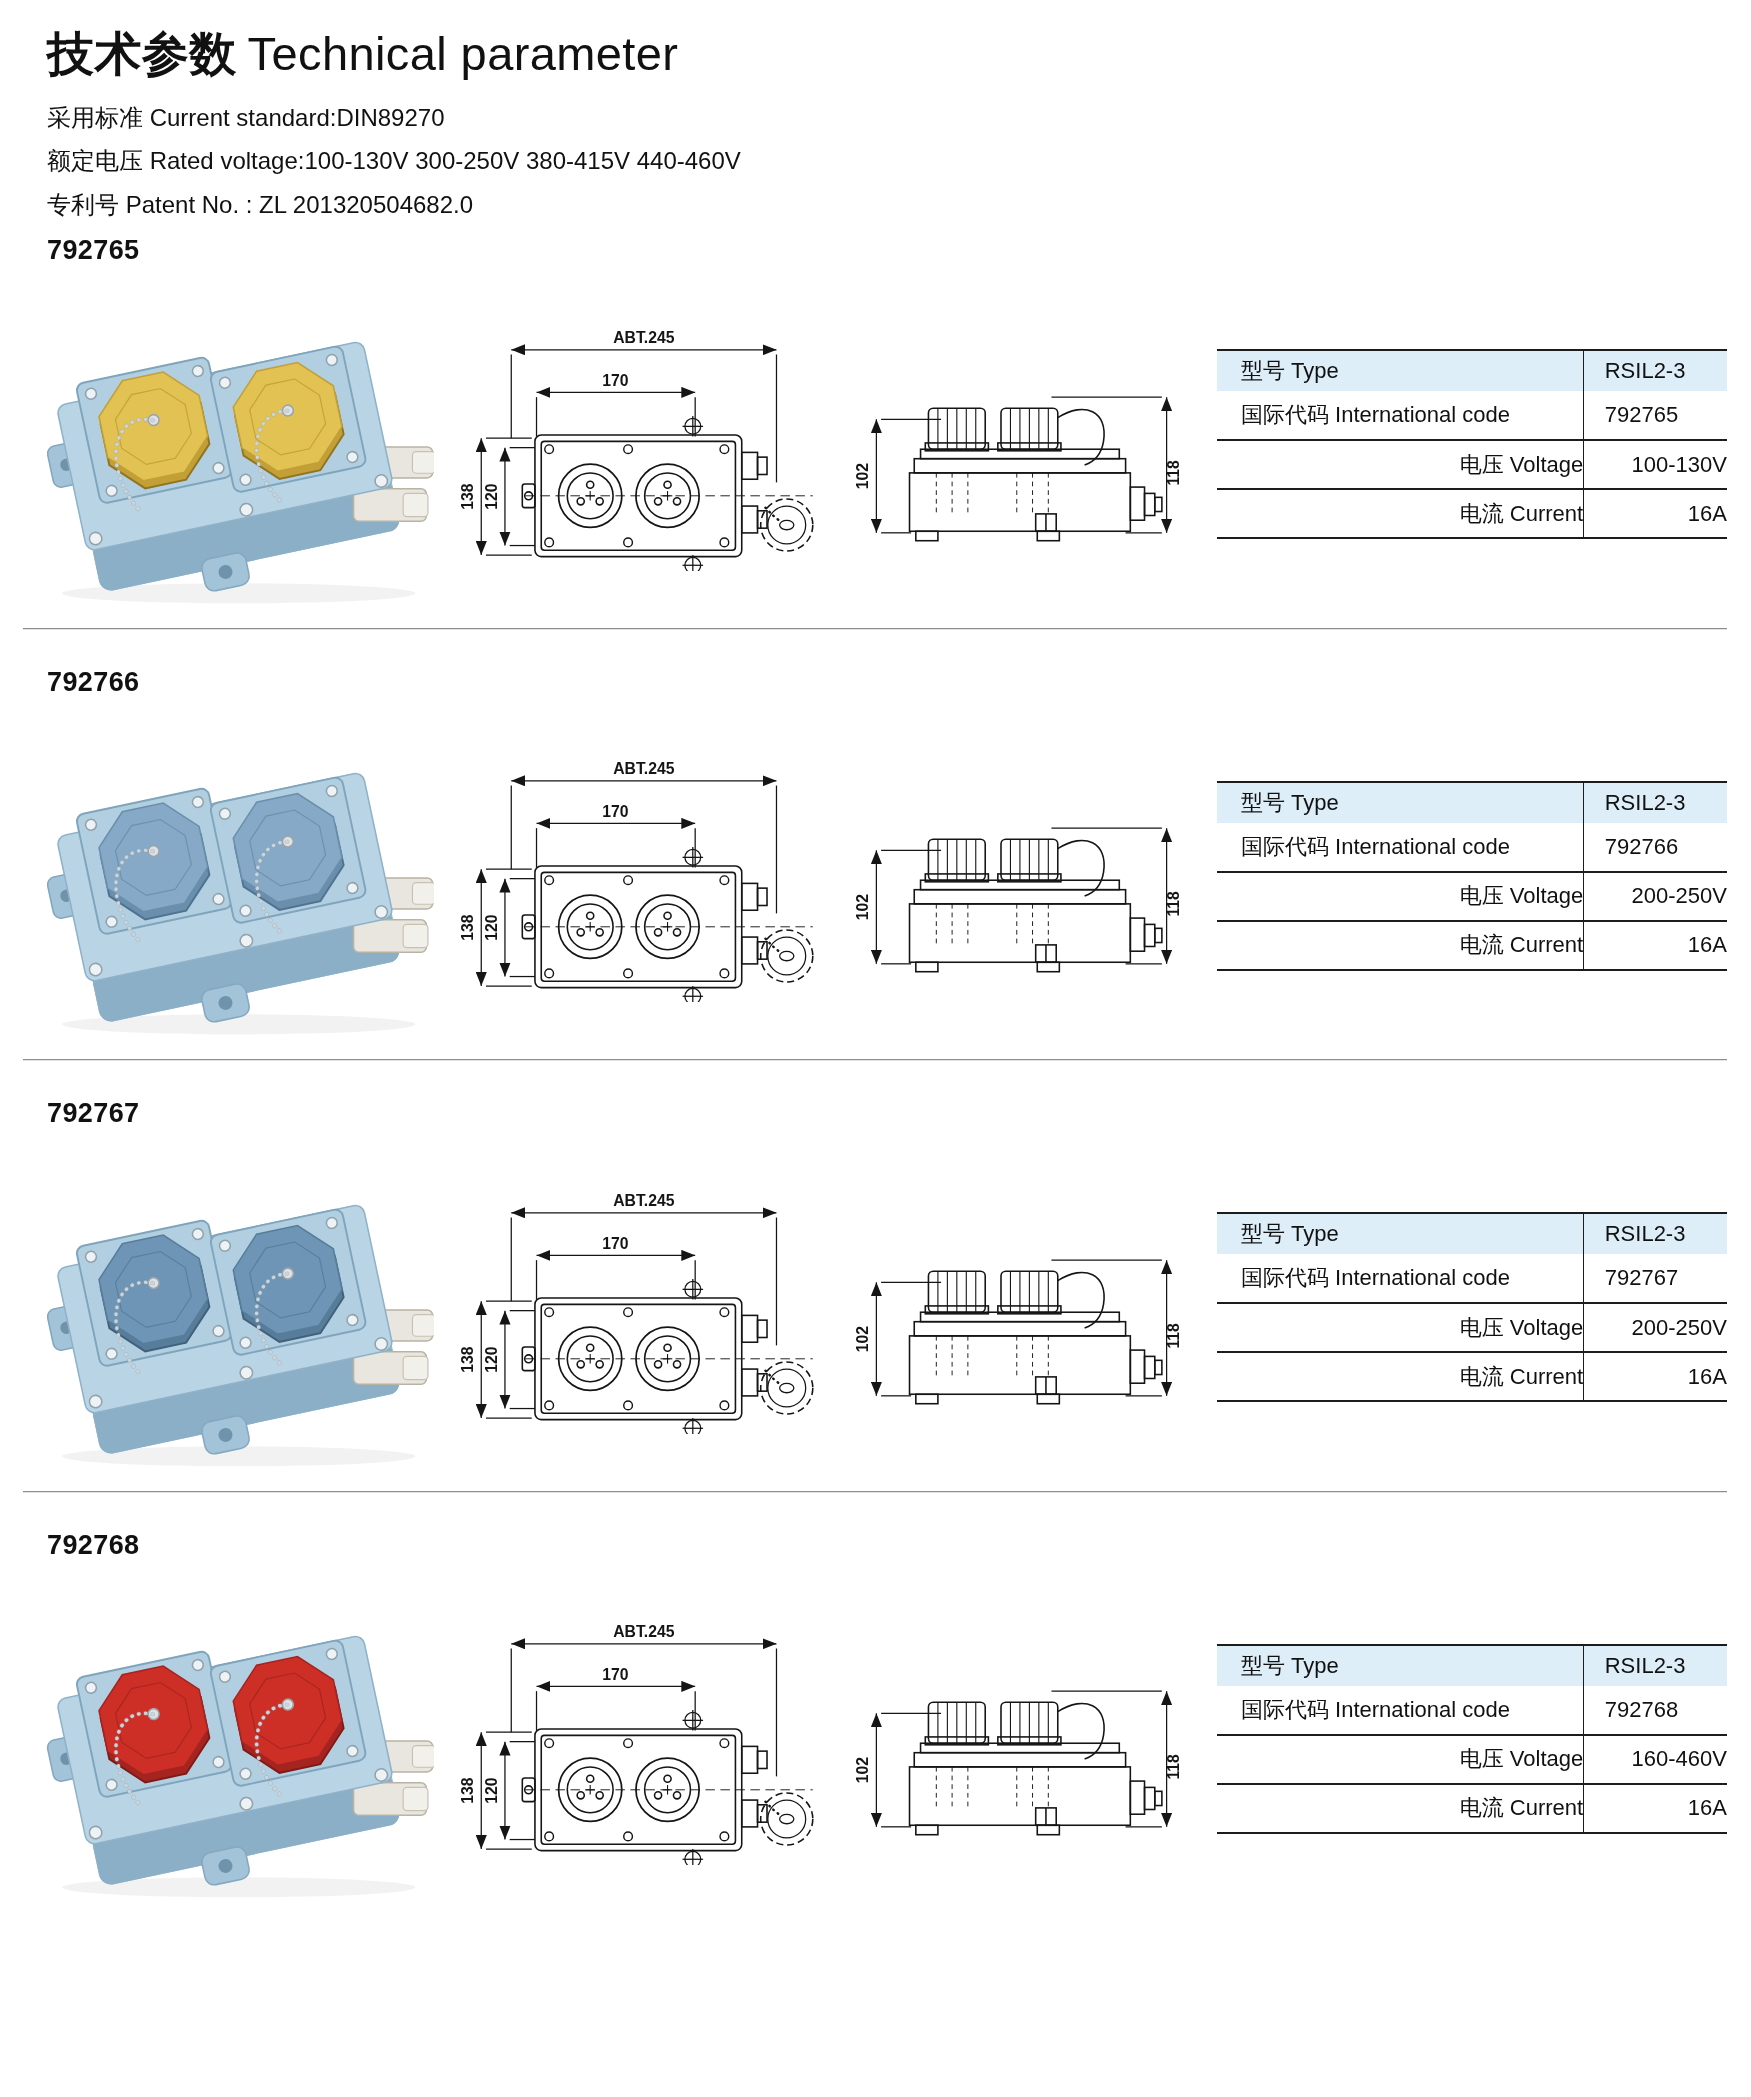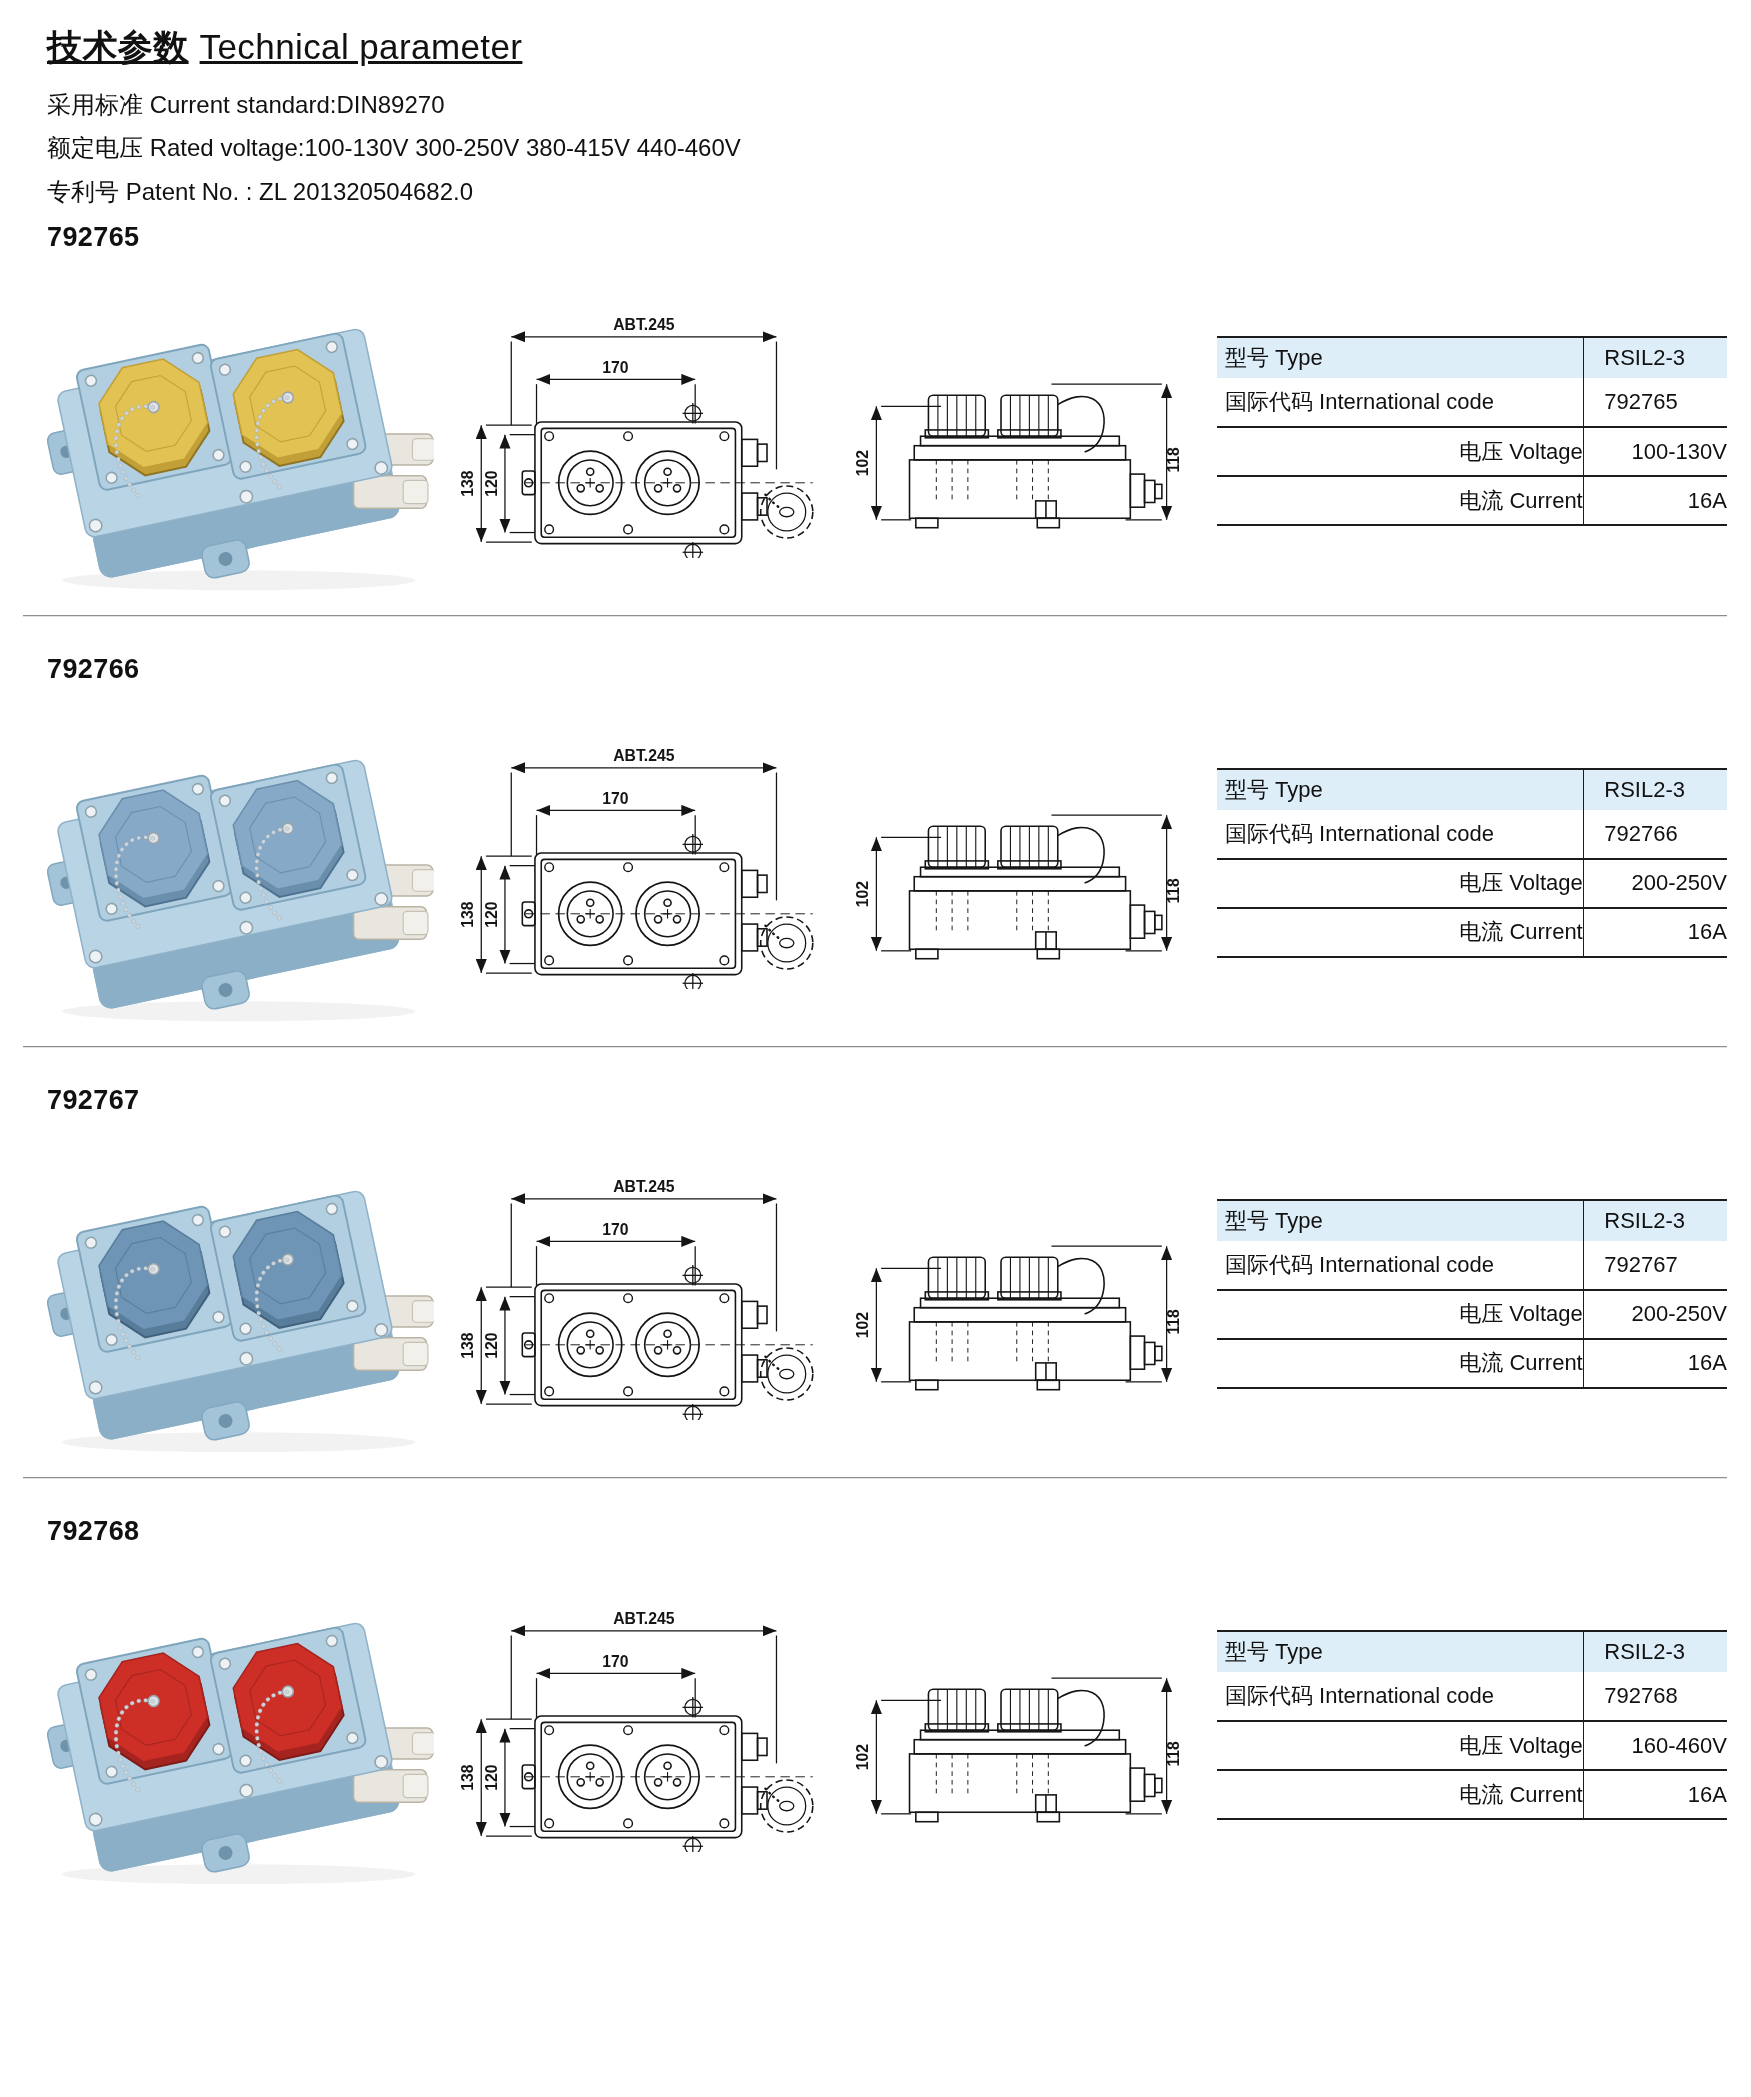--- a/index.html
+++ b/index.html
@@ -3,36 +3,36 @@
 <meta charset="utf-8">
 <style>
   html,body{margin:0;padding:0;background:#fff;}
   body{
     width:1752px;height:2097px;overflow:hidden;
     font-family:"Liberation Sans","DejaVu Sans",sans-serif;color:#111;
     -webkit-font-smoothing:antialiased;
   }
   .page{padding:28px 0 0 47px;}
   
-  h1{font-size:35px;line-height:1.1;margin:0 0 24px;font-weight:400;letter-spacing:0.4px;text-decoration:underline;}
+  h1{font-size:47px;line-height:1.1;margin:0 0 24px;font-weight:400;letter-spacing:0.4px;}
   h1 .cn{font-weight:700;margin-right:11px;}
   .info p{font-size:24px;line-height:1.15;margin:0 0 16px;}
   
   .sections{}
   .product-section h2{font-size:27px;line-height:1.2;font-weight:700;margin:0 0 8px;letter-spacing:0.4px;}
   .row{display:flex;align-items:center;justify-content:space-between;width:1680px;height:339px;}
   .photo{flex:0 0 403px;margin-left:-16px;}
   .photo svg{width:403px;height:335px;display:block;}
   .topview svg{width:371px;height:253px;display:block;}
   .sideview svg{width:347px;height:253px;display:block;}
   
   .spec-table{flex:0 0 510px;border-collapse:collapse;table-layout:fixed;
     border-top:2.4px solid #1c1c1c;border-bottom:2.4px solid #1c1c1c;font-size:22px;}
   .spec-table td{padding:0;vertical-align:middle;overflow:hidden;white-space:nowrap;}
-  .spec-table td.lab{width:377px;padding-left:8px;box-sizing:border-box;}
+  .spec-table td.lab{width:377px;padding-left:24px;box-sizing:border-box;}
   .spec-table td.val{width:147px;padding-left:20.5px;box-sizing:border-box;border-left:1.6px solid #1c1c1c;}
   .spec-table tr td{height:49px;}
   .spec-table tr.first td{height:41px;}
   .spec-table tr.lined td{border-top:2.4px solid #1c1c1c;text-align:right;}
   
   hr.divider{border:none;border-top:1.6px solid #8e8e8e;border-bottom:0.8px solid #e3e3e3;
     margin:14px 0 36px -24px;width:1704px;}
   .product-section:last-child hr.divider{display:none;}
   
   .dimtext{font-family:"Liberation Sans","DejaVu Sans",sans-serif;font-size:20px;font-weight:700;fill:#151515;}

